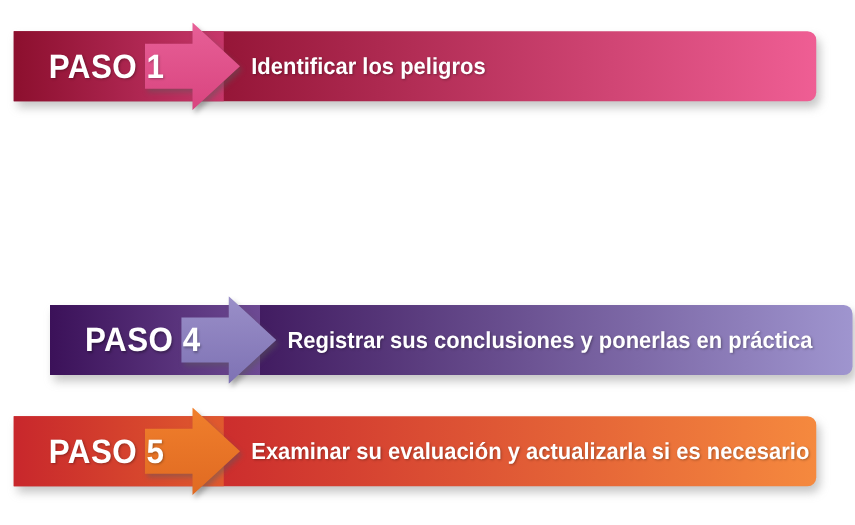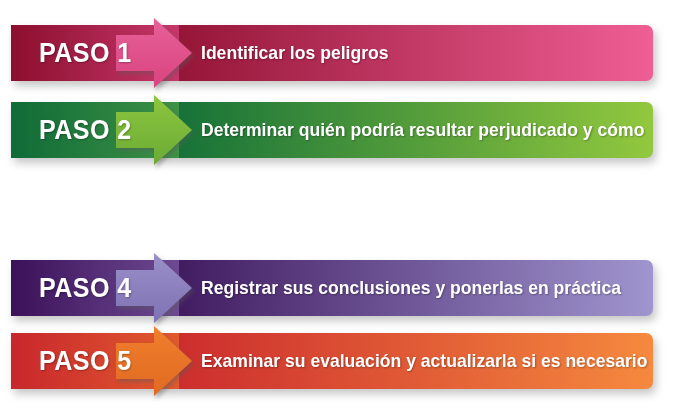--- a/index.html
+++ b/index.html
@@ -96,39 +96,21 @@
               <stop offset="0%" stop-color="#e76097"></stop>
               <stop offset="100%" stop-color="#d9447f"></stop>
             </linearGradient>
           </defs>
           <path d="M0 17 L38 17 L38 0 L76 35 L38 70 L38 53 L0 53 Z" fill="url(#ag0)"></path>
         </svg>
       </div>
       <div class="paso">PASO 1</div>
       <div class="desc">Identificar los peligros</div>
     </div>
-    <div class="step" style="top: 102px;">
-      <div class="shadow"></div>
-      <div class="bar" style="background: linear-gradient(to right, rgb(13, 107, 56) 0%, rgb(13, 107, 56) 20%, rgb(146, 200, 62) 100%);"></div>
-      <div class="leftblock" style="background: linear-gradient(to right, rgb(15, 107, 55) 0%, rgb(62, 146, 70) 100%);"></div>
-      <div class="arrow">
-        <svg viewBox="0 0 76 70" xmlns="http://www.w3.org/2000/svg">
-          <defs>
-            <linearGradient id="ag1" x1="0" y1="0" x2="0" y2="1">
-              <stop offset="0%" stop-color="#8dc63f"></stop>
-              <stop offset="100%" stop-color="#6aab35"></stop>
-            </linearGradient>
-          </defs>
-          <path d="M0 17 L38 17 L38 0 L76 35 L38 70 L38 53 L0 53 Z" fill="url(#ag1)"></path>
-        </svg>
-      </div>
-      <div class="paso">PASO 2</div>
-      <div class="desc">Determinar quién podría resultar perjudicado y cómo</div>
-    </div>
-    <div class="step" style="top: 260px;">
+    <div class="step" style="top: 244px; margin-left: 29px;">
       <div class="shadow"></div>
       <div class="bar" style="background: linear-gradient(to right, rgb(58, 18, 88) 0%, rgb(58, 18, 88) 20%, rgb(159, 149, 207) 100%);"></div>
       <div class="leftblock" style="background: linear-gradient(to right, rgb(59, 17, 89) 0%, rgb(109, 74, 147) 100%);"></div>
       <div class="arrow">
         <svg viewBox="0 0 76 70" xmlns="http://www.w3.org/2000/svg">
           <defs>
             <linearGradient id="ag3" x1="0" y1="0" x2="0" y2="1">
               <stop offset="0%" stop-color="#9a8fc8"></stop>
               <stop offset="100%" stop-color="#7e72b4"></stop>
             </linearGradient>

